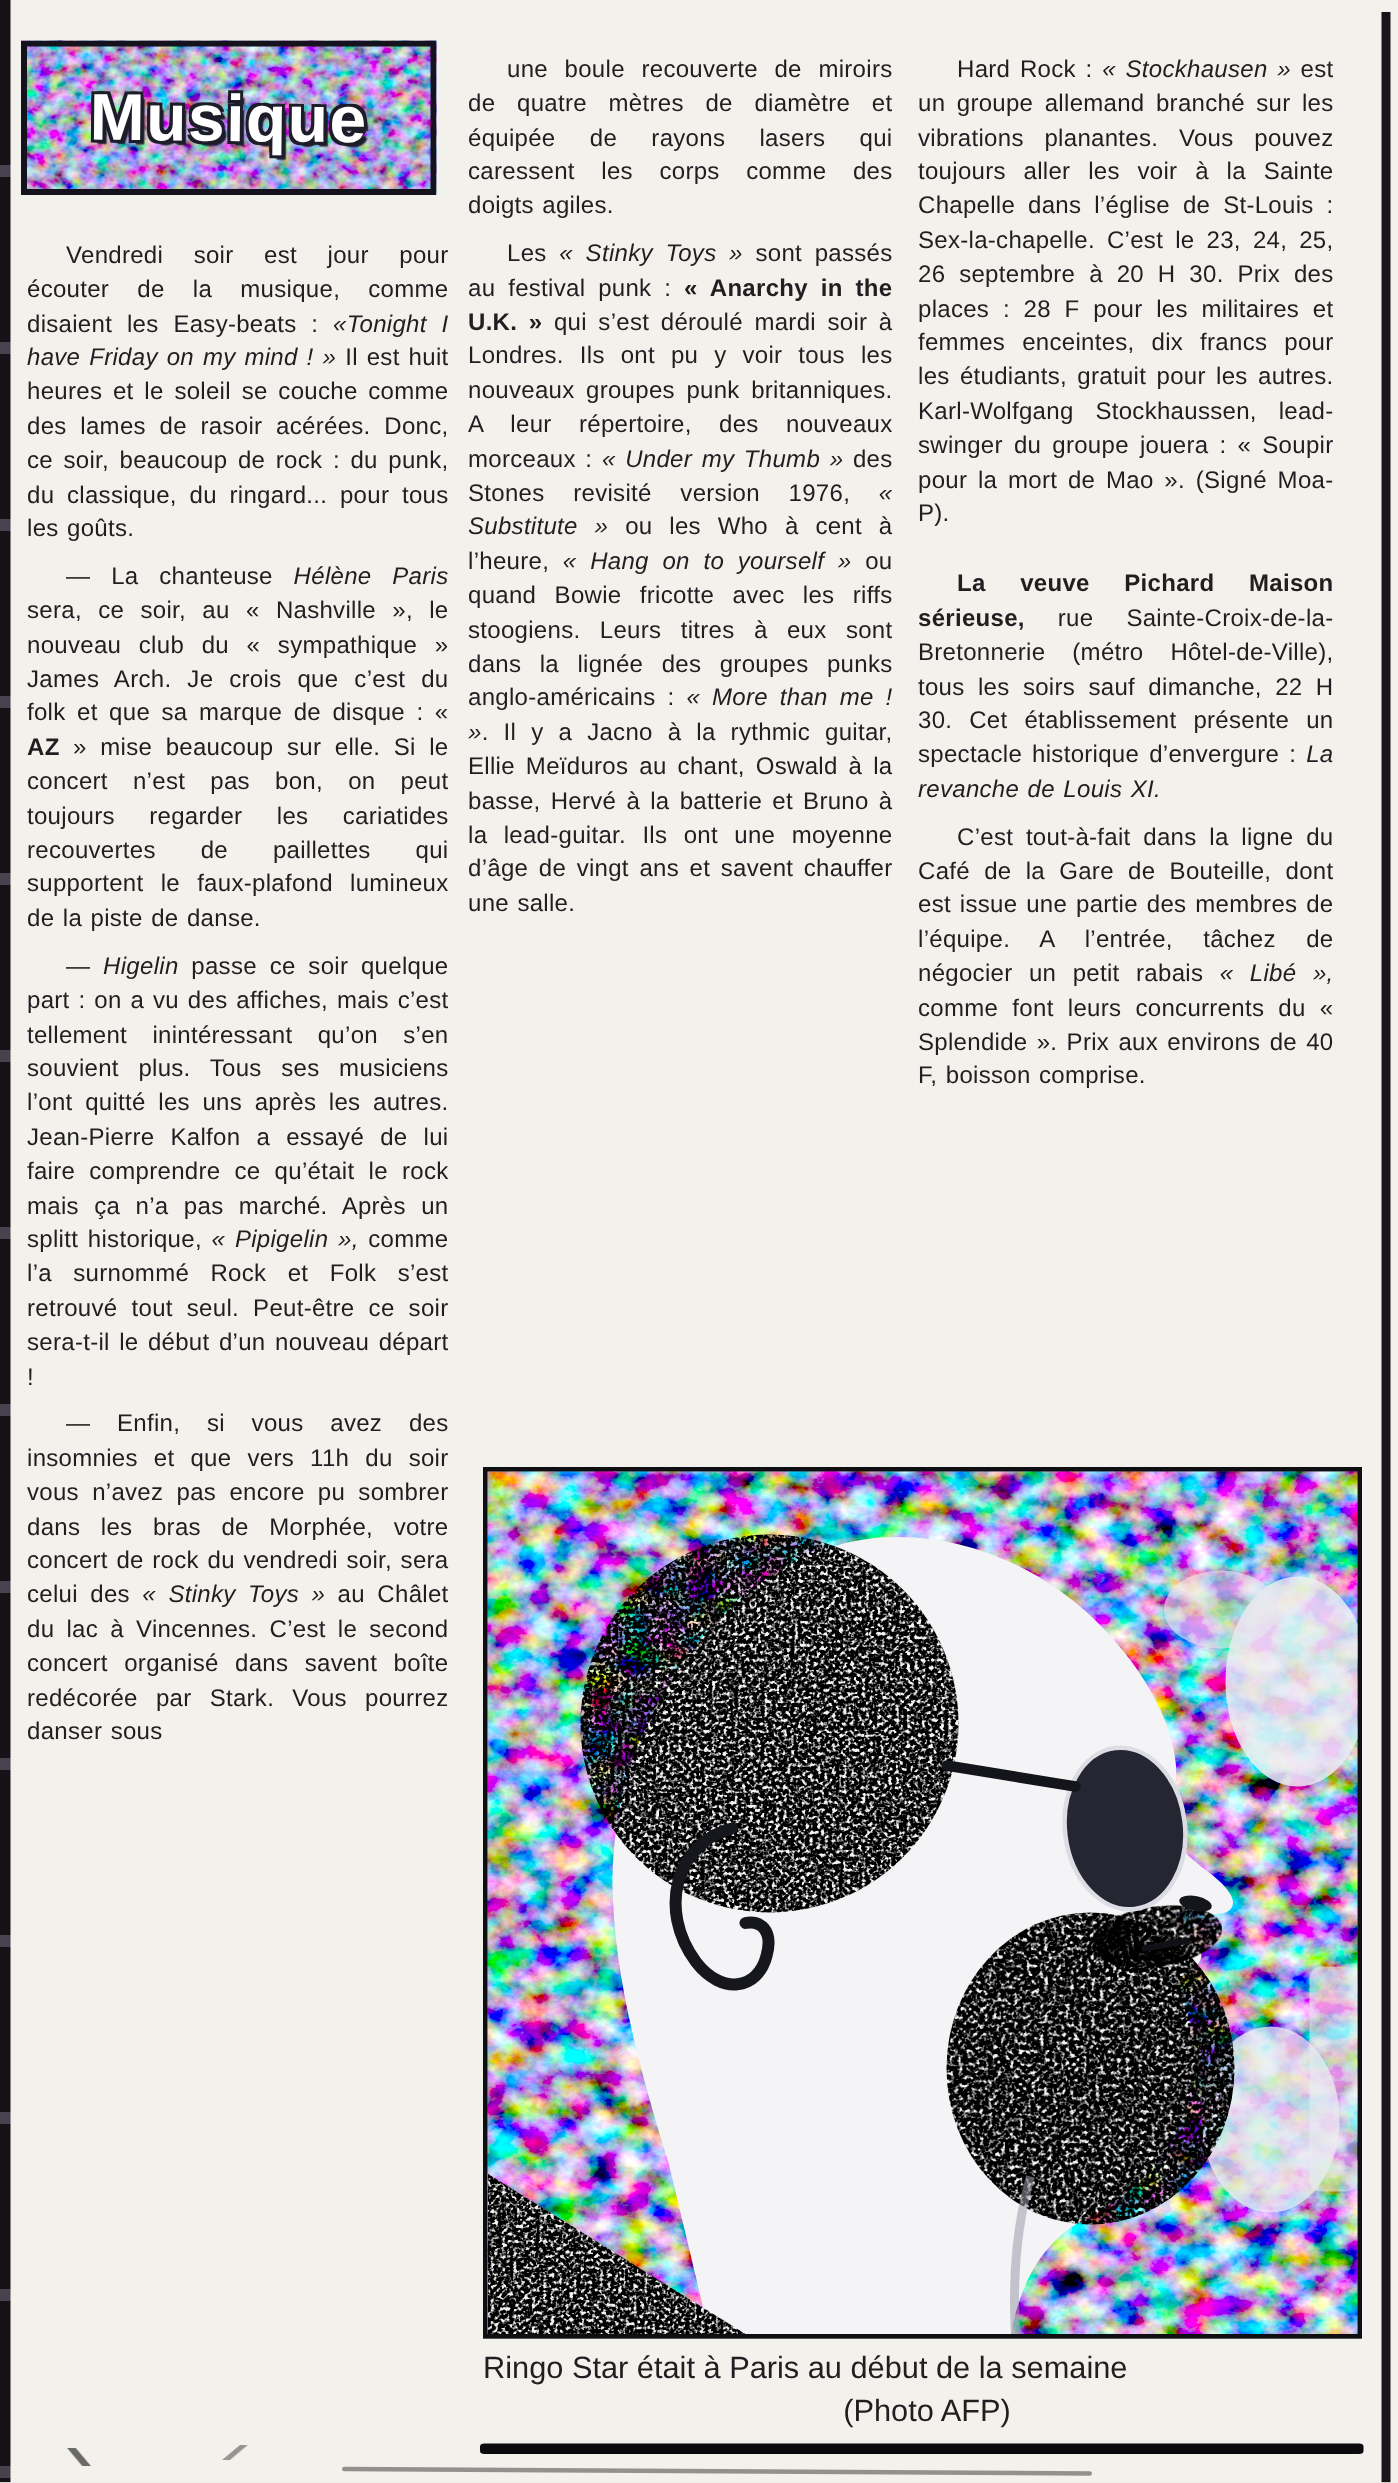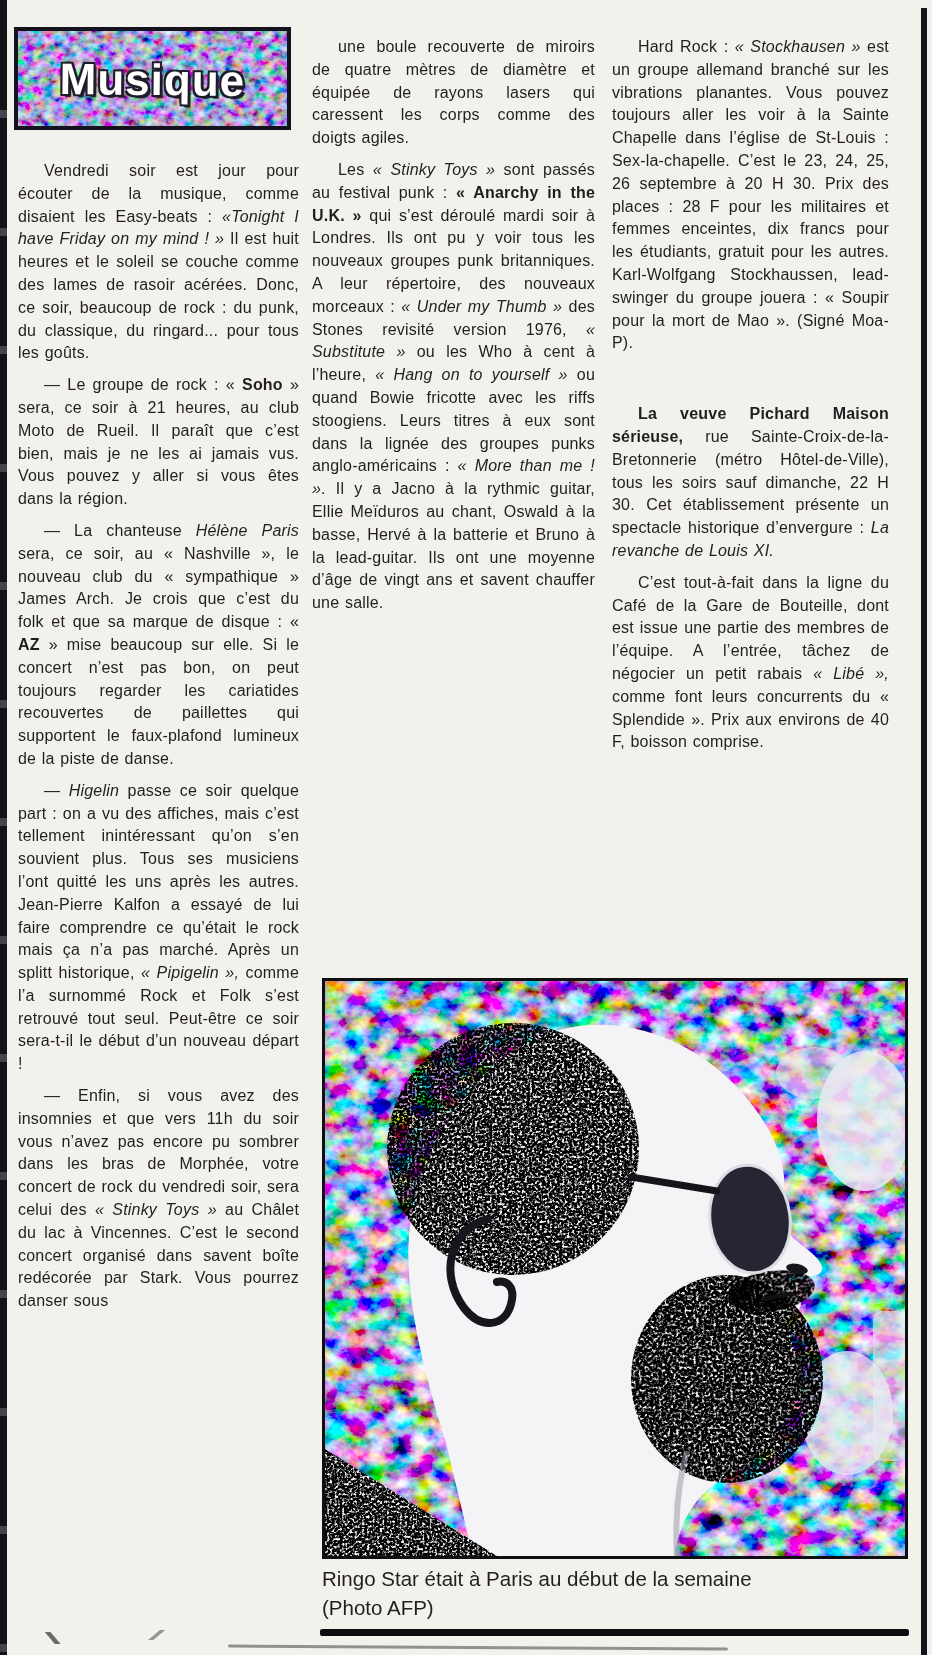--- a/index.html
+++ b/index.html
@@ -17,31 +17,31 @@
       justify-content:center;font-size:44px;font-weight:700;letter-spacing:1px;color:#ffffff;
       transform:rotate(0.6deg);padding-top:2px;
       text-shadow:-2px -2px 0 #1d1c29,2px -2px 0 #1d1c29,-2px 2px 0 #1d1c29,2px 2px 0 #1d1c29,3px 3px 1px #1d1c29;}
   
   .col{position:absolute;text-align:justify;font-size:16px;line-height:22.8px;
        letter-spacing:0.2px;word-spacing:1px;hyphens:auto;-webkit-hyphens:auto;}
   .col p{margin:0 0 9px 0;text-indent:26px;}
   .col1{left:18px;top:160px;width:281px;}
   .col2{left:312px;top:36px;width:283px;}
   .col3{left:612px;top:36px;width:277px;}
-  .col3 p.gap-before{margin-top:48px;}
+  .col3 p.gap-before{margin-top:24px;}
   .i{font-style:italic;}
   .b{font-weight:700;}
   
   .photo-frame{position:absolute;left:322px;top:978px;width:586px;height:581px;
                border:3px solid #0e0e13;box-sizing:border-box;background:#43435a;}
   .photo-frame svg{display:block;width:100%;height:100%;}
   
   .caption{position:absolute;left:322px;top:1564px;width:592px;font-size:20.5px;line-height:29px;}
   .caption .line1{}
-  .caption .line2{font-style:normal;}
+  .caption .line2{font-style:normal;text-align:center;}
   
   .bottom-rule{position:absolute;left:320px;top:1629px;width:589px;height:7px;
                background:#0b0b0f;border-radius:3px/2px;}
   .smudge-a{position:absolute;left:42px;top:1632px;width:22px;height:12px;opacity:.75;
             background:linear-gradient(50deg,transparent 38%,#3d3d3d 42% 56%,transparent 60%);}
   .smudge-b{position:absolute;left:148px;top:1630px;width:18px;height:10px;opacity:.55;
             background:linear-gradient(-40deg,transparent 40%,#4a4a4a 45% 58%,transparent 62%);}
   .smudge-line{position:absolute;left:228px;top:1646px;width:500px;height:3px;background:#1c1c1c;
                opacity:.45;transform:rotate(0.35deg);border-radius:2px;}
 </style>
@@ -62,21 +62,20 @@
         </filter>
       </defs>
       <rect x="2" y="2" width="273" height="99" fill="#5a5775" filter="url(#hd)"></rect>
       <rect x="2" y="2" width="273" height="99" fill="none" stroke="#14121c" stroke-width="4"></rect>
     </svg>
     <span class="header-title">Musique</span>
   </div>
 
   <div class="col col1">
     <p><span>Vendredi soir est jour pour écouter de la musique, comme disaient les Easy-beats : </span><span class="i">«Tonight I have Friday on my mind ! »</span><span> Il est huit heures et le soleil se couche comme des lames de rasoir acérées. Donc, ce soir, beaucoup de rock : du punk, du classique, du ringard... pour tous les goûts.</span></p>
-    <p><span>— Le groupe de rock : « </span><span class="b">Soho</span><span> » sera, ce soir à 21 heures, au club Moto de Rueil. Il paraît que c’est bien, mais je ne les ai jamais vus. Vous pouvez y aller si vous êtes dans la région.</span></p>
     <p><span>— La chanteuse </span><span class="i">Hélène Paris</span><span> sera, ce soir, au « Nashville », le nouveau club du « sympathique » James Arch. Je crois que c’est du folk et que sa marque de disque : « </span><span class="b">AZ</span><span> » mise beaucoup sur elle. Si le concert n’est pas bon, on peut toujours regarder les cariatides recouvertes de paillettes qui supportent le faux-plafond lumineux de la piste de danse.</span></p>
     <p><span>— </span><span class="i">Higelin</span><span> passe ce soir quelque part : on a vu des affiches, mais c’est tellement inintéressant qu’on s’en souvient plus. Tous ses musiciens l’ont quitté les uns après les autres. Jean-Pierre Kalfon a essayé de lui faire comprendre ce qu’était le rock mais ça n’a pas marché. Après un splitt historique, </span><span class="i">« Pipigelin »,</span><span> comme l’a surnommé Rock et Folk s’est retrouvé tout seul. Peut-être ce soir sera-t-il le début d’un nouveau départ !</span></p>
     <p><span>— Enfin, si vous avez des insomnies et que vers 11h du soir vous n’avez pas encore pu sombrer dans les bras de Morphée, votre concert de rock du vendredi soir, sera celui des </span><span class="i">« Stinky Toys »</span><span> au Châlet du lac à Vincennes. C’est le second concert organisé dans savent boîte redécorée par Stark. Vous pourrez danser sous</span></p>
   </div>
 
   <div class="col col2">
     <p><span>une boule recouverte de miroirs de quatre mètres de diamètre et équipée de rayons lasers qui caressent les corps comme des doigts agiles.</span></p>
     <p><span>Les </span><span class="i">« Stinky Toys »</span><span> sont passés au festival punk : </span><span class="b">« Anarchy in the U.K. »</span><span> qui s’est déroulé mardi soir à Londres. Ils ont pu y voir tous les nouveaux groupes punk britanniques. A leur répertoire, des nouveaux morceaux : </span><span class="i">« Under my Thumb »</span><span> des Stones revisité version 1976, </span><span class="i">« Substitute »</span><span> ou les Who à cent à l’heure, </span><span class="i">« Hang on to yourself »</span><span> ou quand Bowie fricotte avec les riffs stoogiens. Leurs titres à eux sont dans la lignée des groupes punks anglo-américains : </span><span class="i">« More than me ! »</span><span>. Il y a Jacno à la rythmic guitar, Ellie Meïduros au chant, Oswald à la basse, Hervé à la batterie et Bruno à la lead-guitar. Ils ont une moyenne d’âge de vingt ans et savent chauffer une salle.</span></p>
   </div>
 

